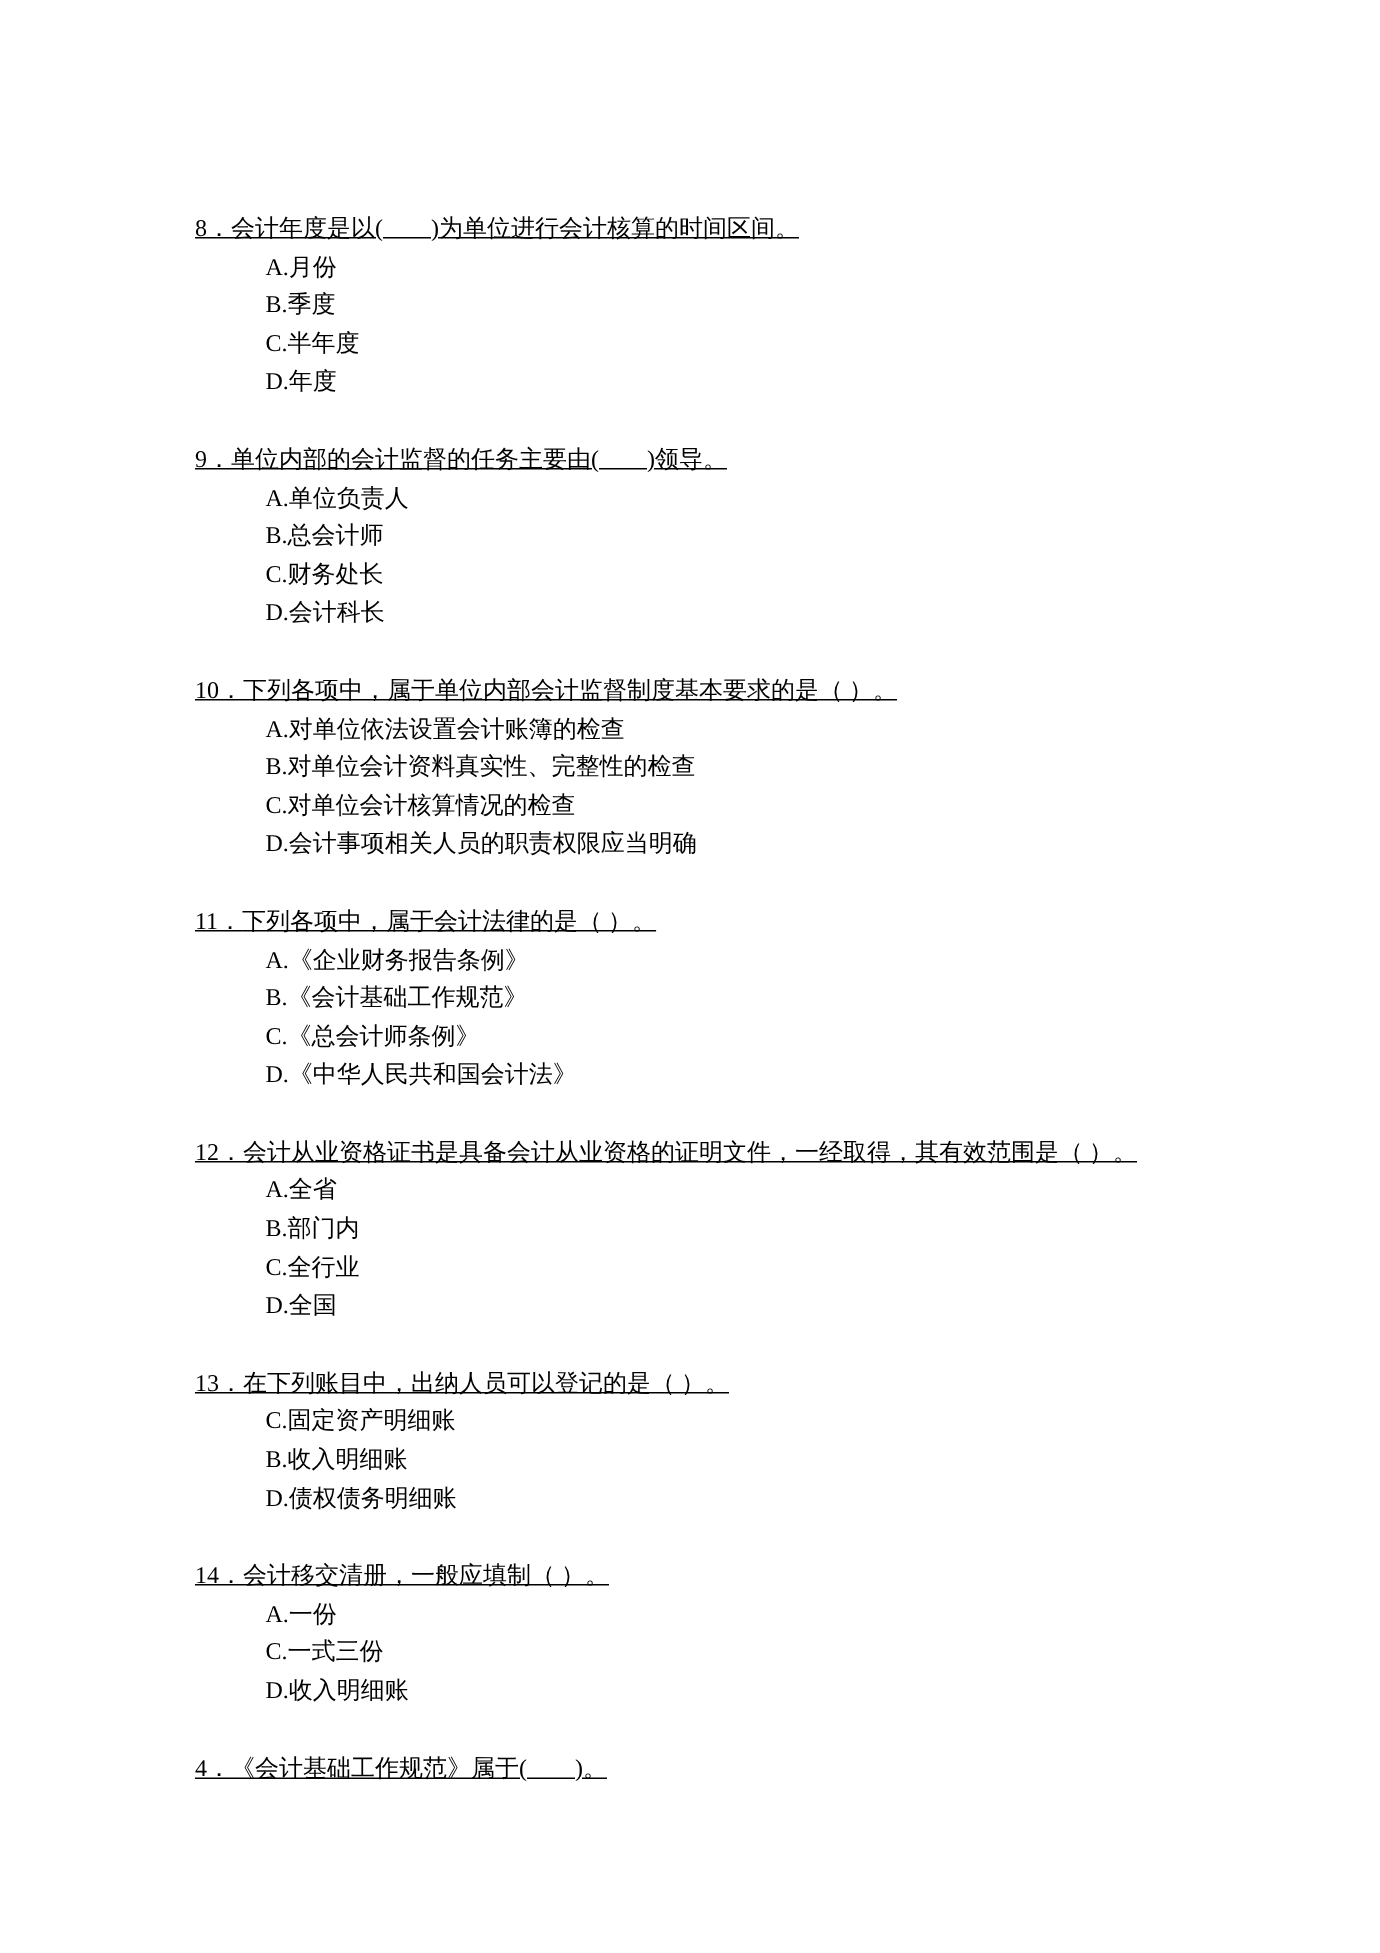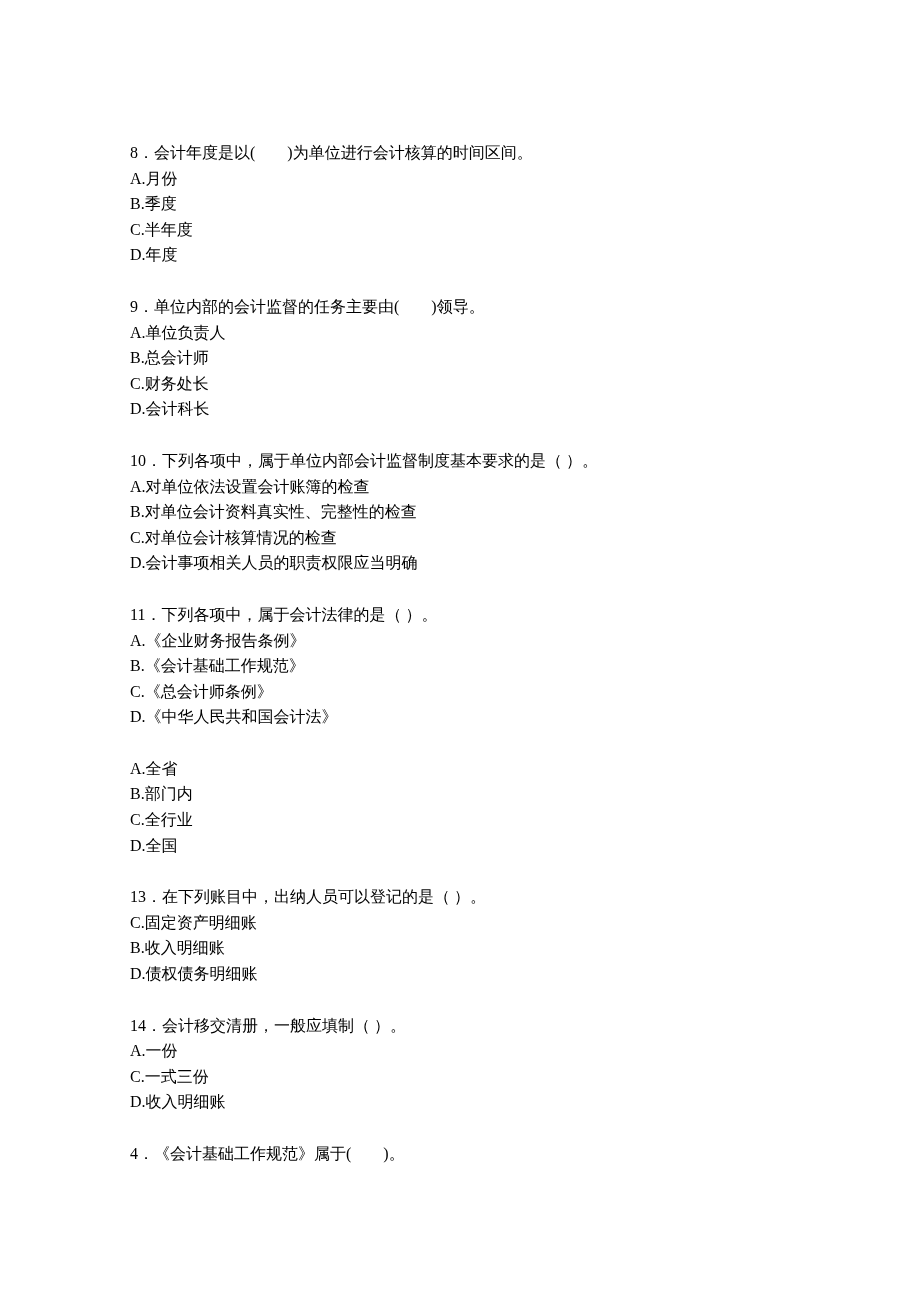--- a/index.html
+++ b/index.html
@@ -14,23 +14,25 @@
       line-height: 1.6;
       color: #000000;
       padding: 140px 130px 140px 130px;
       width: 920px;
     }
     .question-block {
       margin-bottom: 26px;
     }
     .question-text {
       margin-bottom: 0;
+      text-decoration: underline;
     }
     .option {
       display: block;
+      margin-left: 47px;
     }
   </style>
 </head>
 <body>
 
 <div>
   <div class="question-block">
     <div class="question-text"><span>8．</span><span>会计年度是以(　　)为单位进行会计核算的时间区间。</span></div>
     <span class="option">A.月份</span>
     <span class="option">B.季度</span>
@@ -56,20 +58,21 @@
 
   <div class="question-block">
     <div class="question-text"><span>11．</span><span>下列各项中，属于会计法律的是（ ）。</span></div>
     <span class="option">A.《企业财务报告条例》</span>
     <span class="option">B.《会计基础工作规范》</span>
     <span class="option">C.《总会计师条例》</span>
     <span class="option">D.《中华人民共和国会计法》</span>
   </div>
 
   <div class="question-block">
+    <div class="question-text"><span>12．</span><span>会计从业资格证书是具备会计从业资格的证明文件，一经取得，其有效范围是（ ）。</span></div>
     <span class="option">A.全省</span>
     <span class="option">B.部门内</span>
     <span class="option">C.全行业</span>
     <span class="option">D.全国</span>
   </div>
 
   <div class="question-block">
     <div class="question-text"><span>13．</span><span>在下列账目中，出纳人员可以登记的是（ ）。</span></div>
     <span class="option">C.固定资产明细账</span>
     <span class="option">B.收入明细账</span>

